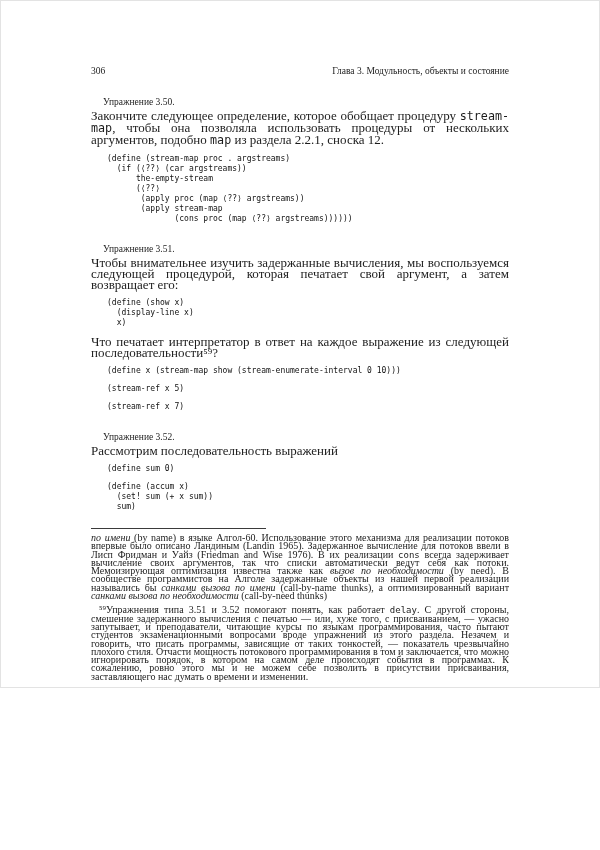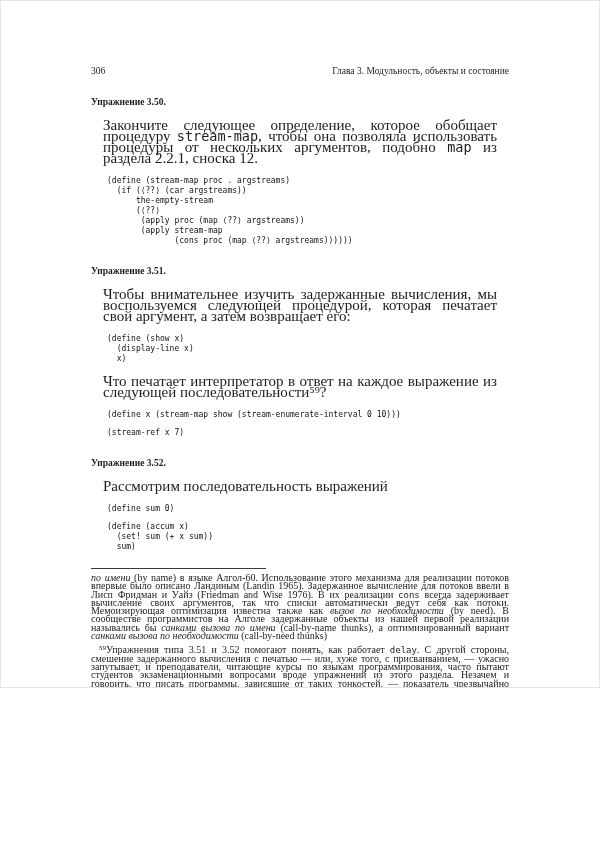--- a/index.html
+++ b/index.html
@@ -1,22 +1,22 @@
 <!DOCTYPE html>
 <html lang="ru"><head>
 <meta charset="utf-8">
 <style>
   html,body{margin:0;padding:0;}
   body{background:#ffffff;font-family:"Liberation Serif","DejaVu Serif",serif;color:#1c1c1c;}
   .page{width:600px;height:688px;background:#ffffff;border:1px solid #e3e3e3;box-sizing:border-box;
         padding:64px 90px 0 90px;overflow:hidden;position:relative;}
   .header{display:flex;justify-content:space-between;align-items:baseline;font-size:9.5px;line-height:12px;}
   .running{}
-  .ex-title{font-size:9.5px;font-weight:700;margin:19px 0 2px 0;line-height:12px;}
-  .body-text{font-size:15px;line-height:11px;text-align:justify;margin:12px;}
+  .ex-title{font-size:9.5px;font-weight:400;margin:19px 0 2px 12px;line-height:12px;}
+  .body-text{font-size:13px;line-height:11px;text-align:justify;margin:0;}
   .code{font-family:"DejaVu Sans Mono","Liberation Mono",monospace;font-size:8px;line-height:10px;
         margin:8px 16px;white-space:pre;color:#111;}
   .seg-code{font-family:"DejaVu Sans Mono","Liberation Mono",monospace;font-size:0.90em;}
   .seg-it{font-style:italic;}
   .footnotes{margin-top:16px;}
   .fn-rule{width:175px;border-top:1px solid #3a3a3a;margin-bottom:5px;}
   .footnote{font-size:10px;line-height:8.3px;text-align:justify;margin:0;}
   .footnote.indented{text-indent:8px;margin-top:6px;}
 </style>
 </head>
@@ -39,20 +39,21 @@
        (apply stream-map
               (cons proc (map ⟨??⟩ argstreams))))))</pre>
 
   <div class="ex-title">Упражнение 3.51.</div>
   <p class="body-text">Чтобы внимательнее изучить задержанные вычисления, мы воспользуемся следующей процедурой, которая печатает свой аргумент, а затем возвращает его:</p>
   <pre class="code">(define (show x)
   (display-line x)
   x)</pre>
   <p class="body-text">Что печатает интерпретатор в ответ на каждое выражение из следующей последовательности⁵⁹?</p>
   <pre class="code">(define x (stream-map show (stream-enumerate-interval 0 10)))</pre>
+  <pre class="code">(stream-ref x 5)</pre>
   <pre class="code">(stream-ref x 7)</pre>
 
   <div class="ex-title">Упражнение 3.52.</div>
   <p class="body-text">Рассмотрим последовательность выражений</p>
   <pre class="code">(define sum 0)</pre>
   <pre class="code">(define (accum x)
   (set! sum (+ x sum))
   sum)</pre>
 
   <div class="footnotes">

